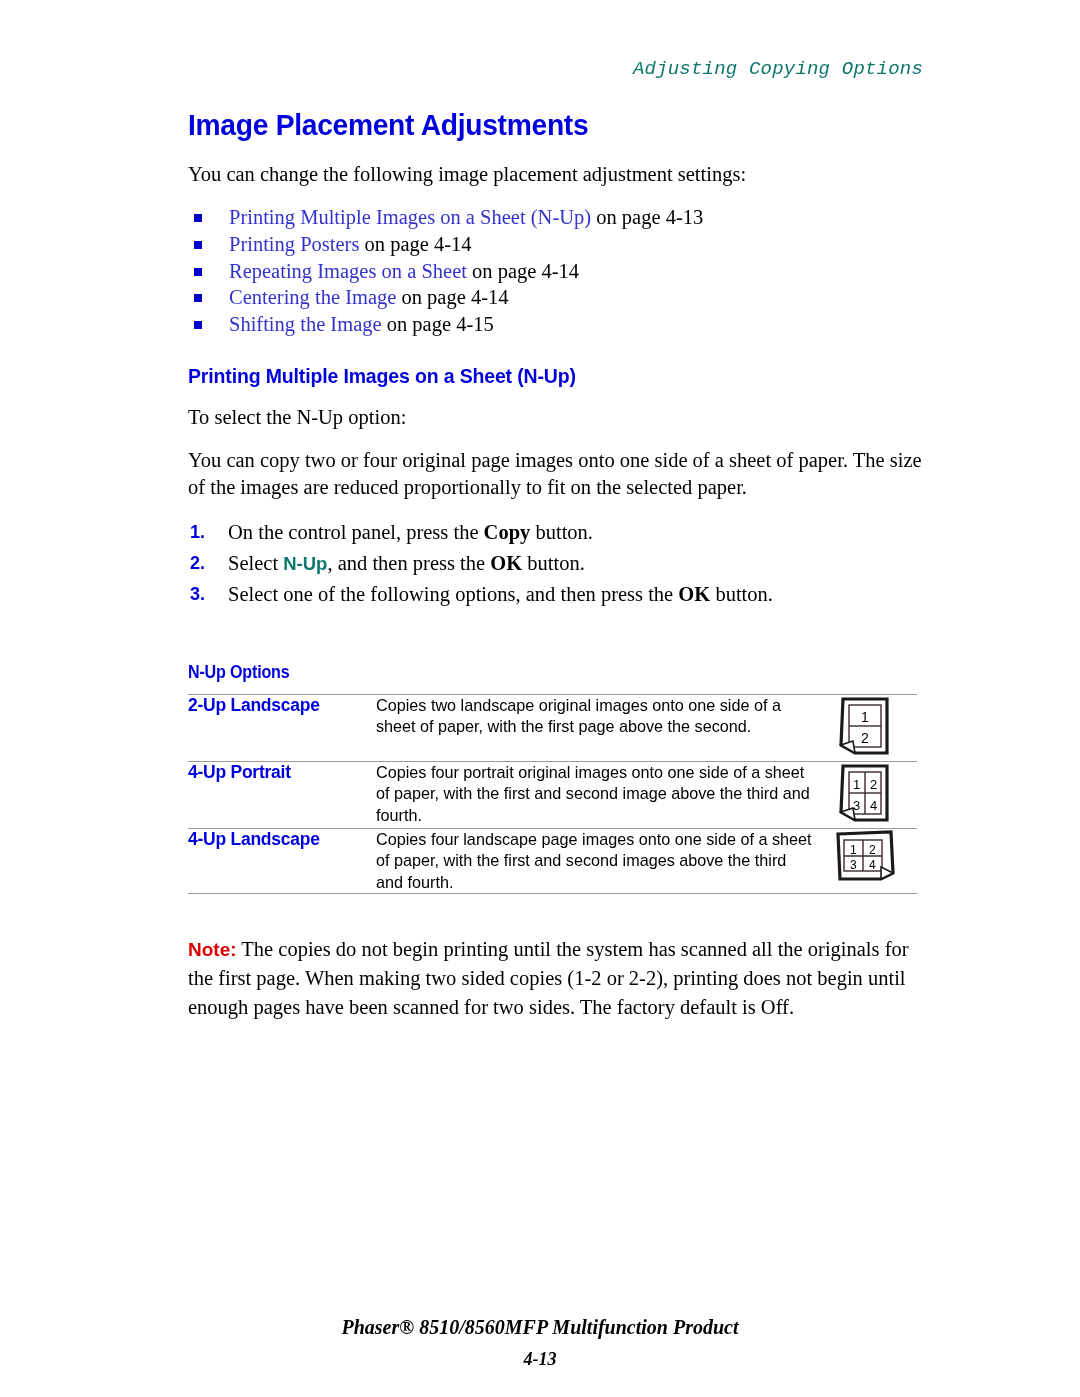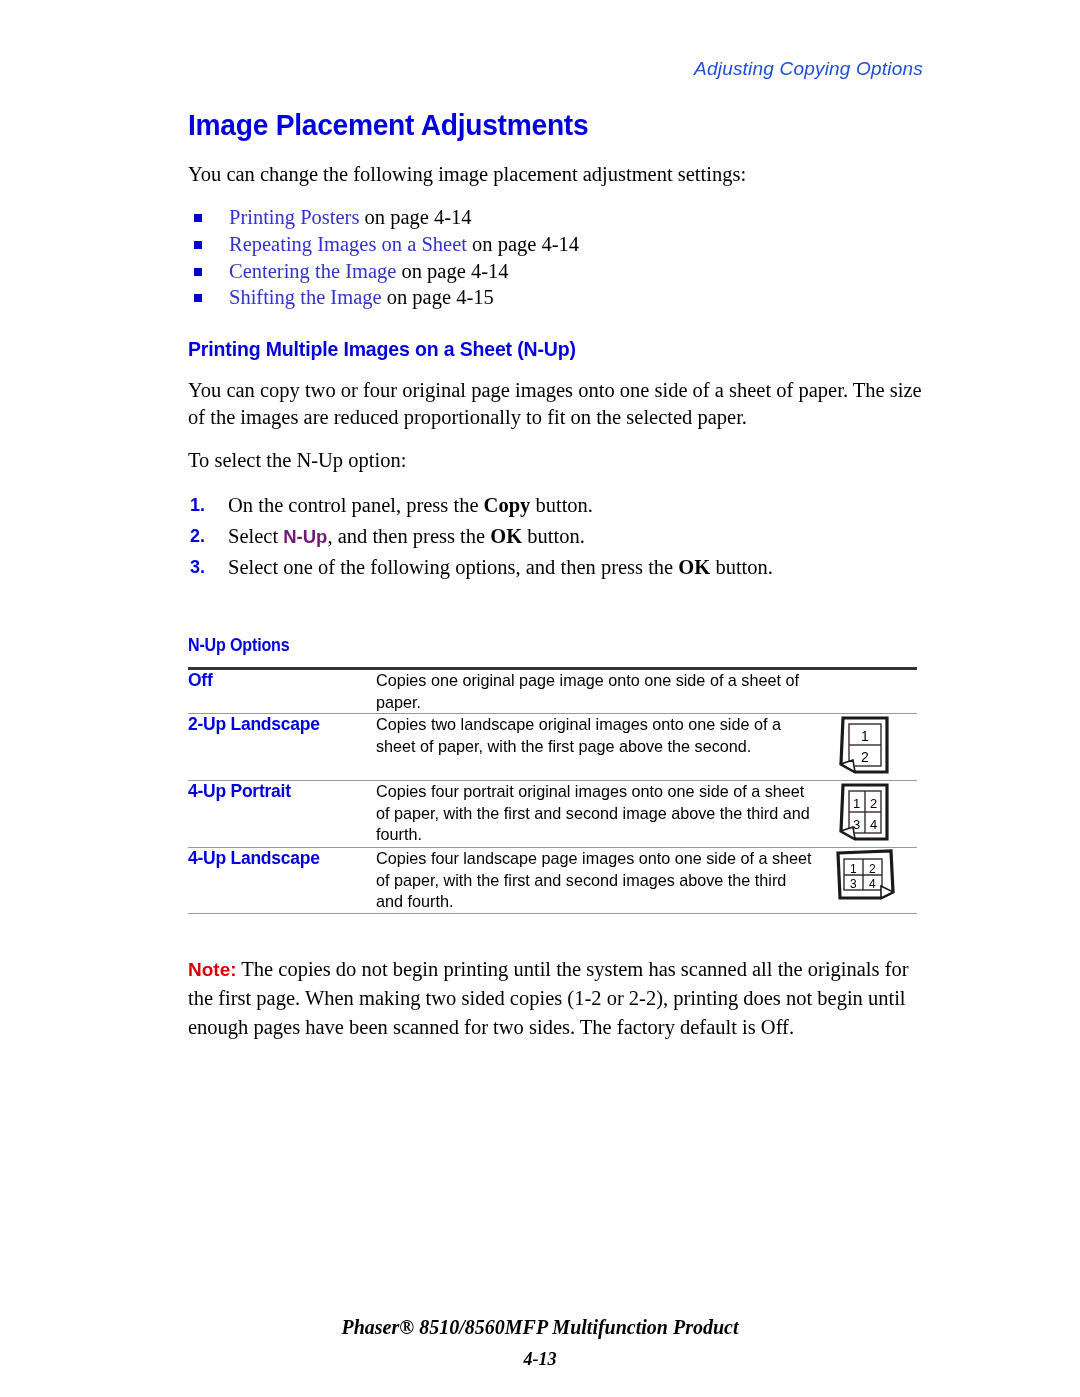--- a/index.html
+++ b/index.html
@@ -18,25 +18,25 @@
   .page {
     position: absolute;
     inset: 0;
   }
 
   
   .running-header {
     position: absolute;
     top: 58px;
     right: 157px;
-    font-family: Liberation Sans, sans-serif;
+    font-family: Liberation Mono, monospace;
     font-style: italic;
     font-size: 19px;
     letter-spacing: 0.2px;
-    color: #1d4ed8;
+    color: #0f766e;
     white-space: nowrap;
   }
 
   
   .content {
     position: absolute;
     left: 188px;
     top: 108px;
     width: 738px;
   }
@@ -117,21 +117,21 @@
     font-family: "Liberation Sans", sans-serif;
     font-weight: bold;
     font-size: 18px;
     color: #0000dd;
   }
   .b-serif { font-weight: bold; }
   .b-sans-blue {
     font-family: "Liberation Sans", sans-serif;
     font-weight: bold;
     font-size: 18.5px;
-    color: #701a75;
+    color: #0f766e;
   }
 
   
   .tbl-wrap {
     margin-top: 52px;
   }
   .tbl-caption {
     font-family: "Liberation Sans", sans-serif;
     font-weight: bold;
     font-size: 17.5px;
@@ -225,65 +225,64 @@
 
   <div class="content">
 
     <h1 class="title">Image Placement Adjustments</h1>
 
     <p class="body">You can change the following image placement adjustment settings:</p>
 
     <ul class="bullets">
       <li>
         <span class="sq"></span>
+        <span class="lnk">Printing Multiple Images on a Sheet (N-Up)</span><span> on page 4-13</span>
+      </li>
+      <li>
+        <span class="sq"></span>
         <span class="lnk">Printing Posters</span><span> on page 4-14</span>
       </li>
       <li>
         <span class="sq"></span>
         <span class="lnk">Repeating Images on a Sheet</span><span> on page 4-14</span>
       </li>
       <li>
         <span class="sq"></span>
         <span class="lnk">Centering the Image</span><span> on page 4-14</span>
       </li>
       <li>
         <span class="sq"></span>
         <span class="lnk">Shifting the Image</span><span> on page 4-15</span>
       </li>
     </ul>
 
     <h2 class="subtitle">Printing Multiple Images on a Sheet (N-Up)</h2>
 
+    <p class="body">To select the N-Up option:</p>
+
     <p class="body">You can copy two or four original page images onto one side of a sheet of paper. The size of the images are reduced proportionally to fit on the selected paper.</p>
-
-    <p class="body">To select the N-Up option:</p>
 
     <ol class="steps">
       <li>
         <span class="num">1.</span><span>On the control panel, press the </span><span class="b-serif">Copy</span><span> button.</span>
       </li>
       <li>
         <span class="num">2.</span><span>Select </span><span class="b-sans-blue">N-Up</span><span>, and then press the </span><span class="b-serif">OK</span><span> button.</span>
       </li>
       <li>
         <span class="num">3.</span><span>Select one of the following options, and then press the </span><span class="b-serif">OK</span><span> button.</span>
       </li>
     </ol>
 
     <div class="tbl-wrap">
       <div class="tbl-caption">N-Up Options</div>
 
       <table class="nup">
         <tbody>
 
-          <tr>
-            <td class="c-label row-top-rule">Off</td>
-            <td class="c-desc row-top-rule">Copies one original page image onto one side of a sheet of paper.</td>
-            <td class="c-fig row-top-rule"></td>
-          </tr>
 
 
           <tr>
             <td class="c-label row-rule">2-Up Landscape</td>
             <td class="c-desc row-rule">Copies two landscape original images onto one side of a sheet of paper, with the first page above the second.</td>
             <td class="c-fig row-rule">
               <span class="fig">
                 <svg width="56" height="62" viewBox="0 0 56 62">
                   <path d="M6 4 L50 4 L50 58 L18 58 L4 50 Z" fill="#ffffff" stroke="#1a1a1a" stroke-width="3.2"></path>
                   <rect x="12" y="10" width="32" height="42" fill="#ffffff" stroke="#3a2a2a" stroke-width="1.4"></rect>

